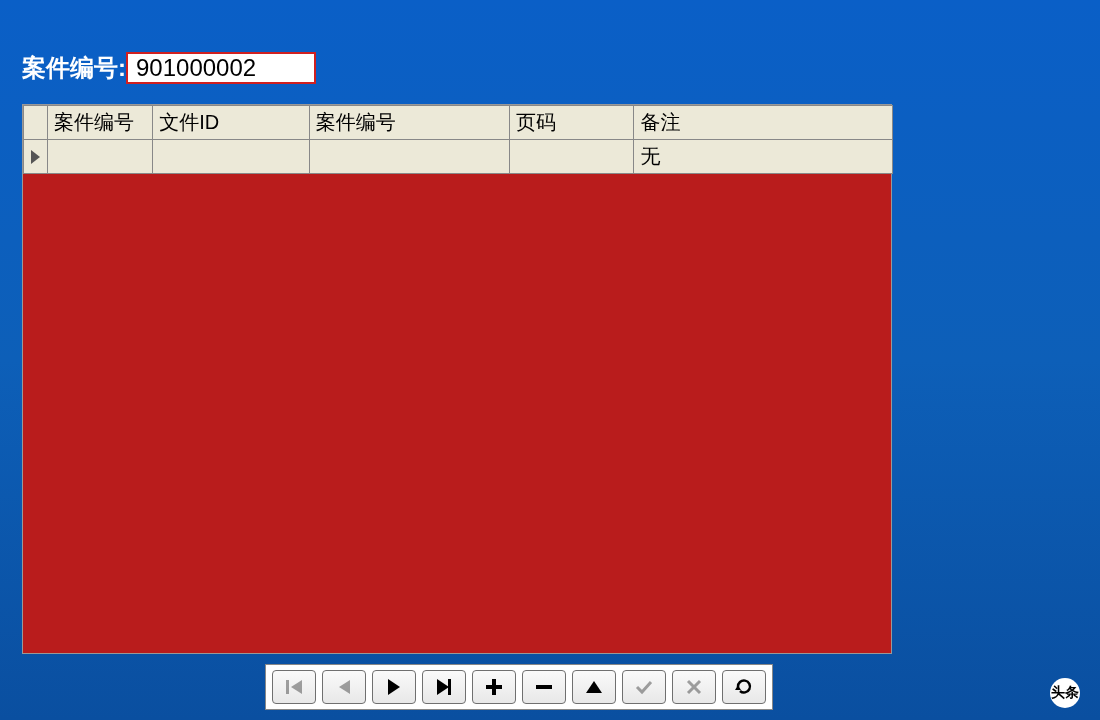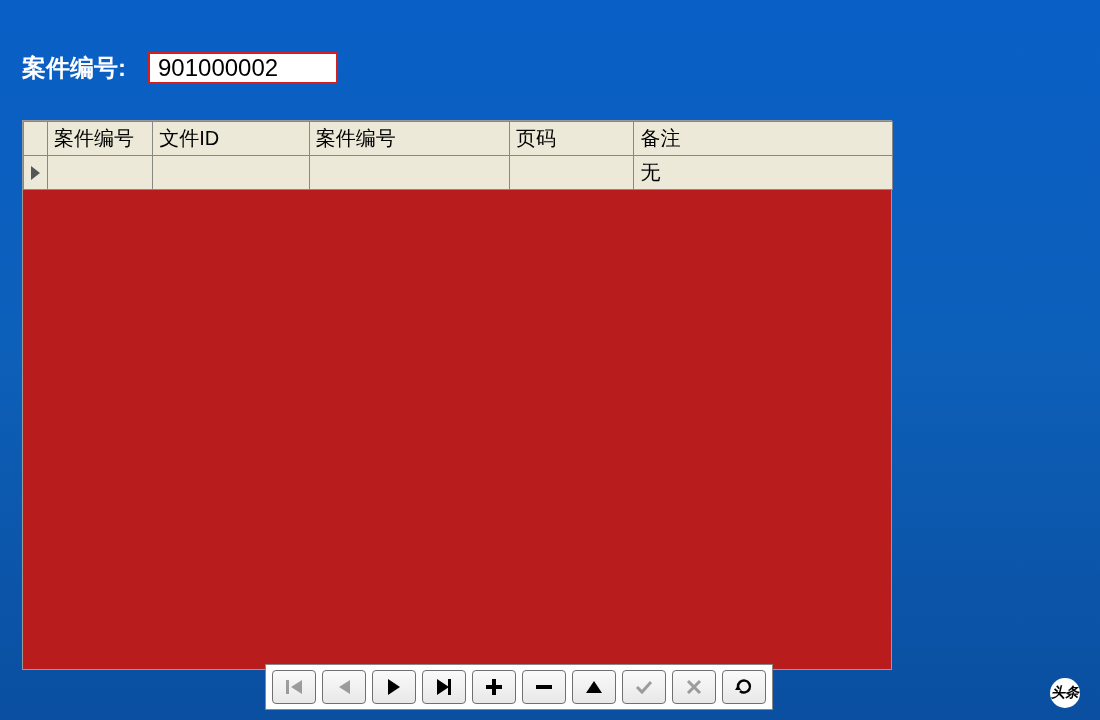--- a/index.html
+++ b/index.html
@@ -13,22 +13,22 @@
     }
     .content-area {
       position: absolute;
       left: 22px;
       top: 52px;
       right: 22px;
     }
     .field-row {
       display: flex;
       align-items: flex-start;
-      gap: 22px;
-      margin-bottom: 36px;
+      gap: 0;
+      margin-bottom: 20px;
     }
     .field-label {
       color: #fff;
       font-size: 24px;
       font-weight: bold;
     }
     .field-input {
       width: 190px;
       height: 32px;
       border: 2px solid #d02020;
@@ -98,21 +98,20 @@
     .nav-btn.disabled svg, .nav-btn.disabled .shape { opacity: 0.35; }
     .watermark {
       position: absolute;
       right: 20px;
       bottom: 12px;
       display: flex;
       align-items: flex-start;
       gap: 8px;
       color: #fff;
       font-size: 22px;
-      font-style: italic;
     }
     .watermark-logo {
       width: 30px; height: 30px;
       border-radius: 50%;
       background: #fff;
       display: flex; align-items: center; justify-content: center;
       color: #000; font-size: 14px; font-weight: bold;
     }
     .tri-right { width:0;height:0;border-top:8px solid transparent;border-bottom:8px solid transparent;border-left:12px solid #000; }
     .tri-right-bar { display:flex;align-items:center; }

